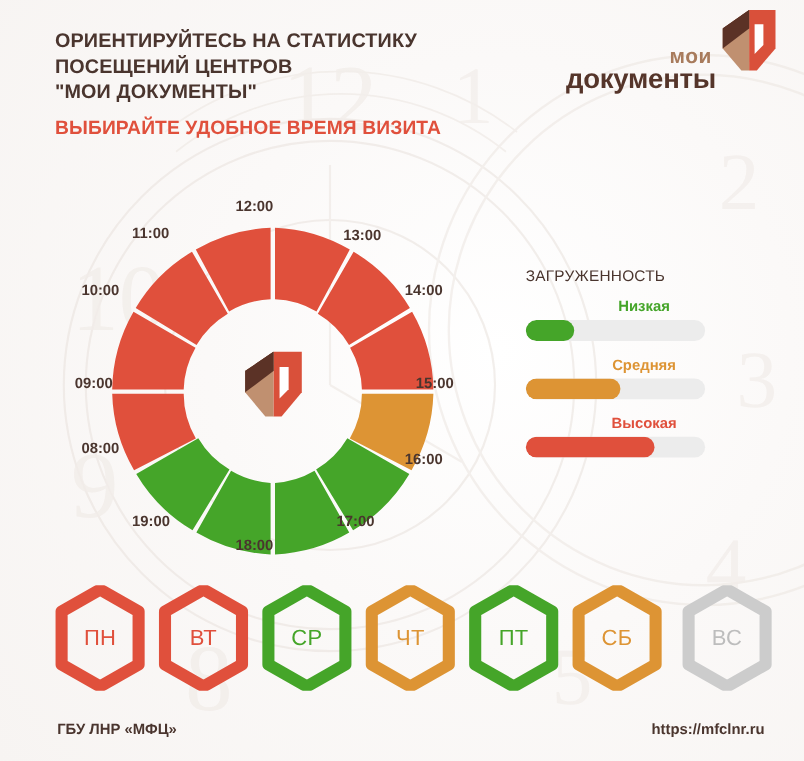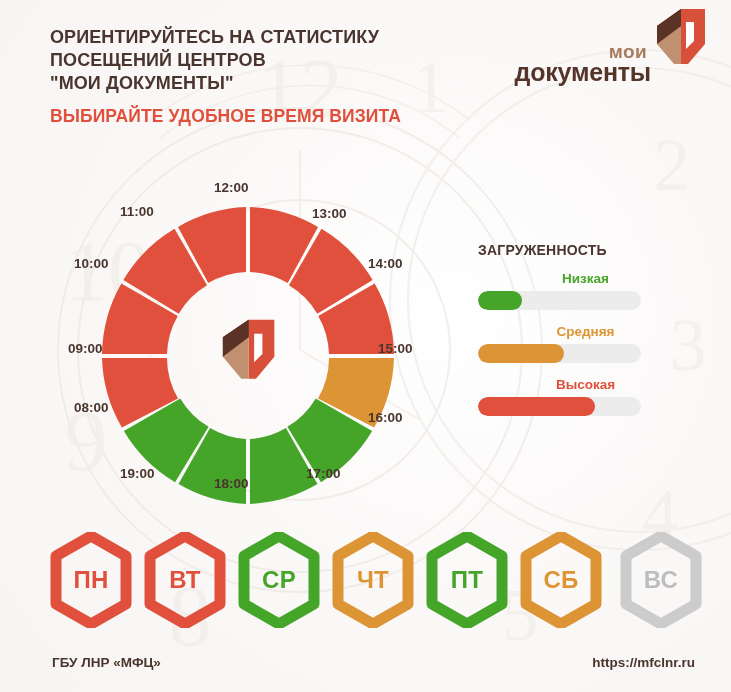--- a/index.html
+++ b/index.html
@@ -55,39 +55,39 @@
   .donut-wrap { position:absolute; left:78px; top:178px; width:340px; height:330px; }
   .donut { position:absolute; left:0; top:0; width:340px; height:330px; }
   .tlabel {
     position:absolute; color:#4a352e; font-weight:bold; font-size:13.5px;
     white-space:nowrap; letter-spacing:0px;
   }
 
   
   .legend { position:absolute; left:478px; top:242px; width:215px; }
   .legend-title {
-    color:#4a352e; font-weight:bold; font-size:14px; letter-spacing:.2px;
+    color:#4a352e; font-weight:normal; font-size:14px; letter-spacing:.2px;
     margin-bottom:13px;
   }
   .legend-row { margin-bottom:14px;text-align:center; }
   .legend-label { font-weight:bold; font-size:13.5px; margin-bottom:5px; }
   .bar-track {
     width:163px; height:19px; border-radius:10px; background:#ececec;
     position:relative; overflow:hidden;
   }
   .bar-fill { position:absolute; left:0; top:0; height:100%; border-radius:10px; }
 
   
   .hexrow { position:absolute; left:48px; top:532px; width:645px; height:96px; }
   .hex { position:absolute; top:0; width:86px; height:96px; }
   .hex svg { position:absolute; inset:0; width:86px; height:96px; }
   .hex-label {
     position:absolute; inset:0;
     display:flex; align-items:center; justify-content:center;
-    font-weight:bold; font-size:24px; letter-spacing:.3px;
+    font-weight:normal; font-size:20px; letter-spacing:.3px;
   }
 
   
   .footer { position:absolute; left:52px; right:36px; top:655px; height:26px; }
   .footer-left {
     position:absolute; left:0; top:0;
     color:#4a352e; font-weight:bold; font-size:13.5px;
   }
   .footer-right {
     position:absolute; right:0; top:0;
@@ -201,21 +201,21 @@
       <div class="tlabel" style="left:-4px;top:222px;">08:00</div>
       <div class="tlabel" style="left:-10px;top:163px;">09:00</div>
       <div class="tlabel" style="left:-4px;top:78px;">10:00</div>
       <div class="tlabel" style="left:42px;top:26px;">11:00</div>
       <div class="tlabel" style="left:136px;top:2px;">12:00</div>
       <div class="tlabel" style="left:234px;top:28px;">13:00</div>
       <div class="tlabel" style="left:290px;top:78px;">14:00</div>
       <div class="tlabel" style="left:300px;top:163px;">15:00</div>
       <div class="tlabel" style="left:290px;top:232px;">16:00</div>
       <div class="tlabel" style="left:228px;top:288px;">17:00</div>
-      <div class="tlabel" style="left:136px;top:298px;">18:00</div>
+      <div class="tlabel" style="left:136px;top:310px;">18:00</div>
       <div class="tlabel" style="left:42px;top:288px;">19:00</div>
     </div>
   </div>
 
   <div class="legend">
     <div class="legend-title">ЗАГРУЖЕННОСТЬ</div>
 
     <div class="legend-row">
       <div class="legend-label" style="color:#45a529;">Низкая</div>
       <div class="bar-track">

